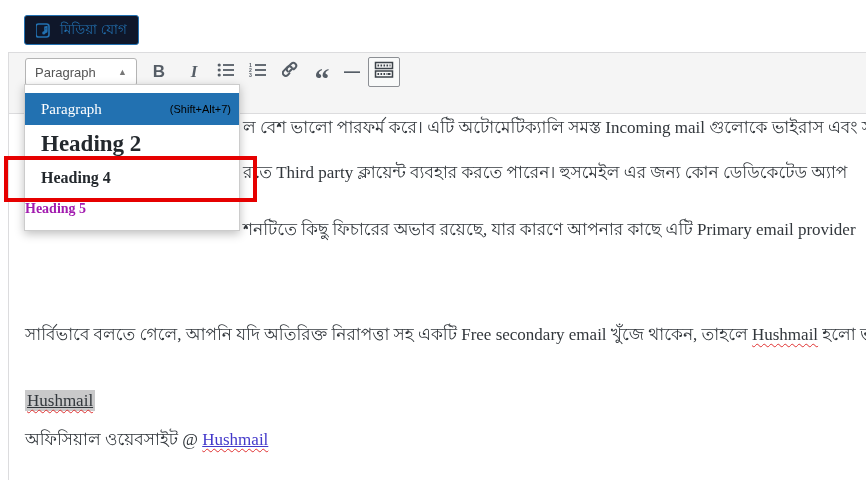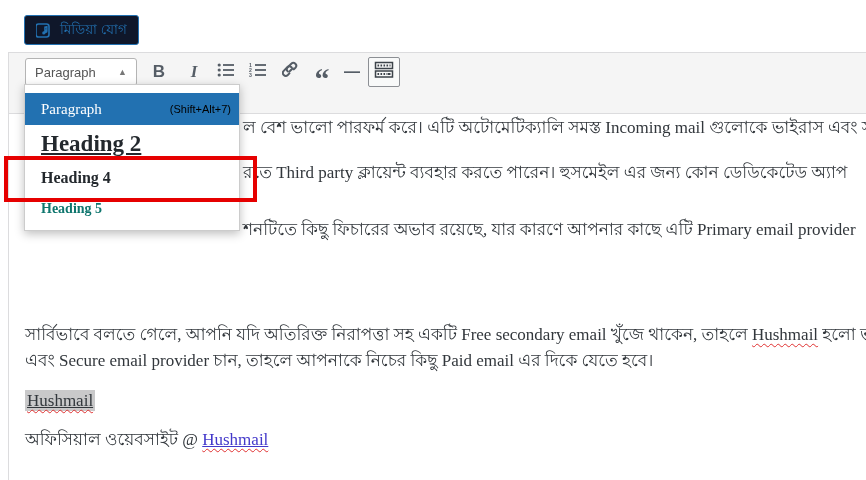--- a/index.html
+++ b/index.html
@@ -51,24 +51,24 @@
   .format-menu{
     position:absolute;left:24px;top:84px;width:216px;box-sizing:border-box;
     background:#fff;border:1px solid #ccc;box-shadow:0 3px 9px rgba(0,0,0,.25);
     padding:8px 0 6px;z-index:5;
   }
   .mi{display:flex;align-items:center;box-sizing:border-box;cursor:pointer;}
   .mi-paragraph{height:32px;background:#2271b1;color:#fff;
     font-family:"Liberation Serif",serif;font-size:15px;
     padding:0 8px 0 16px;justify-content:space-between;}
   .mi-paragraph .shortcut{font-family:"Liberation Sans",sans-serif;font-size:11px;color:#000000;}
-  .mi-h2{height:38px;font-family:"Liberation Serif",serif;font-weight:bold;font-size:23px;color:#23282d;padding-left:16px;text-decoration:underline;}
+  .mi-h2{height:38px;font-family:"Liberation Serif",serif;font-weight:bold;font-size:23px;color:#23282d;padding-left:16px;}
   .mi-h3{height:38px;background:#2271b1;color:#fff;font-family:"Liberation Serif",serif;font-weight:bold;font-size:19px;padding-left:16px;}
   .mi-h4{height:30px;font-family:"Liberation Serif",serif;font-weight:bold;font-size:16px;color:#23282d;padding-left:16px;text-align:center;}
-  .mi-h5{height:31px;font-family:"Liberation Serif",serif;font-weight:bold;font-size:14px;color:#0f766e;padding-left:16px;}
+  .mi-h5{height:31px;font-family:"Liberation Serif",serif;font-weight:bold;font-size:14px;color:#a21caf;}
   
   .red-annotation{
     position:absolute;left:4px;top:156px;width:245px;height:38px;
     border:4px solid #e60000;z-index:10;pointer-events:none;
   }
   
   .cline{
     position:absolute;white-space:nowrap;z-index:1;
     font-family:"Liberation Serif","DejaVu Serif",serif;
     font-size:17px;color:#32373c;line-height:1.35;
@@ -169,21 +169,20 @@
     </div>
   </div>
 
   <div class="cline" style="left:234px;top:64px;">ল বেশ ভালো পারফর্ম করে। এটি অটোমেটিক্যালি সমস্ত Incoming mail গুলোকে ভাইরাস এবং স্</div>
   <div class="cline" style="left:234px;top:109px;">রতে Third party ক্লায়েন্ট ব্যবহার করতে পারেন। হুসমেইল এর জন্য কোন ডেডিকেটেড অ্যাপ</div>
   <div class="cline" style="left:234px;top:166px;">শনটিতে কিছু ফিচারের অভাব রয়েছে, যার কারণে আপনার কাছে এটি Primary email provider</div>
 
   <div class="cline" style="left:16px;top:271px;">
     <span>সার্বিভাবে বলতে গেলে, আপনি যদি অতিরিক্ত নিরাপত্তা সহ একটি Free secondary email খুঁজে থাকেন, তাহলে </span><span class="wavy">Hushmail</span><span> হলো ভ</span>
   </div>
-  <div class="cline" style="left:16px;top:297px;">এবং Secure email provider চান, তাহলে আপনাকে নিচের কিছু Paid email এর দিকে যেতে হবে।</div>
 
   <div class="cline" style="left:16px;top:337px;">
     <span class="sel solid"><span class="wavy">Hushmail</span></span>
   </div>
 
   <div class="cline" style="left:16px;top:376px;">
     <span>অফিসিয়াল ওয়েবসাইট @ </span><span class="link solid"><span class="wavy">Hushmail</span></span>
   </div>
 </div>
 

